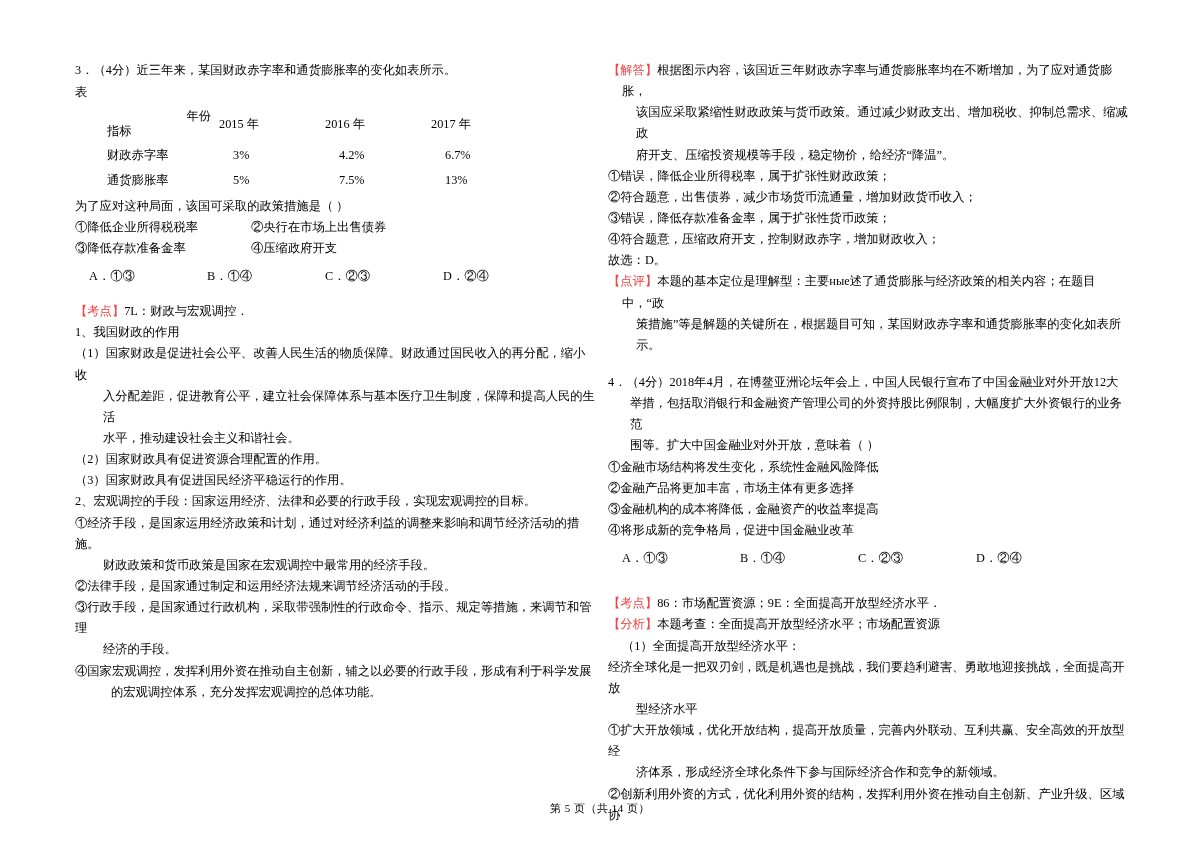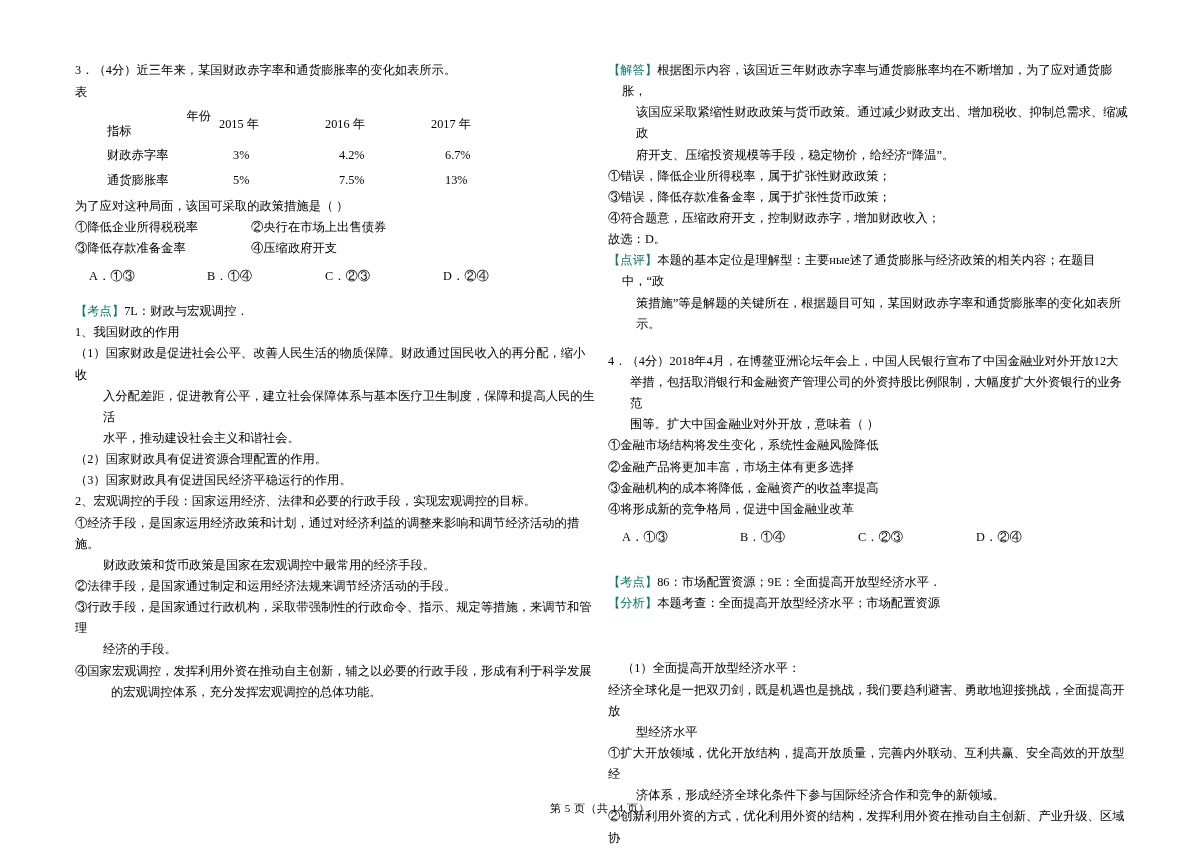--- a/index.html
+++ b/index.html
@@ -23,40 +23,40 @@
     font-size:12.3px;
     line-height:1.72;
   }
   .col-left{left:75px;}
   .col-right{left:608px;}
 
   p{margin:0;}
   .q-head{margin-bottom:0;}
   .hang{padding-left:22px;text-indent:-22px;}
   .hang2{padding-left:14px;text-indent:-14px;}
-  .pl14{padding-left:14px;margin-top:44px;}
+  .pl14{padding-left:14px;}
   .pl22{padding-left:22px;}
   .pl28{padding-left:28px;}
   .pl36{padding-left:36px;}
 
   .tbl-label{margin-top:1px;}
   .table-wrap{margin:2px 0 2px 0;padding-left:28px;}
   table{border-collapse:collapse;font-size:12.3px;}
   table td{padding:2px 4px;white-space:nowrap;}
   .cell-head{width:104px;}
   .cell-y{width:84px;text-align:left;}
   .cell-v{width:84px;text-align:left;padding-left:18px;}
   .hdr-cell{position:relative;height:34px;width:104px;}
   .hdr-cell .a{position:absolute;right:4px;top:1px;}
   .hdr-cell .b{position:absolute;left:4px;bottom:1px;}
 
   .opts{display:flex;margin-top:7px;padding-left:14px;}
   .opts span{display:inline-block;}
   .opt{width:118px;}
-  .tag{color:#0f766e;}
+  .tag{color:#ef4444;}
   .sec{margin-top:24px;}
   .sec-first{margin-top:14px;}
   .q4{margin-top:16px;}
 
   .footer{
     position:absolute;
     left:0;right:0;
     bottom:32px;
     text-align:center;
     font-size:11px;
@@ -136,20 +136,21 @@
     <p>④国家宏观调控，发挥利用外资在推动自主创新，辅之以必要的行政手段，形成有利于科学发展</p>
     <p class="pl36">的宏观调控体系，充分发挥宏观调控的总体功能。</p>
   </div>
 
   <div class="col col-right">
 
     <p class="hang2"><span class="tag">【解答】</span><span>根据图示内容，该国近三年财政赤字率与通货膨胀率均在不断增加，为了应对通货膨胀，</span></p>
     <p class="pl28">该国应采取紧缩性财政政策与货币政策。通过减少财政支出、增加税收、抑制总需求、缩减政</p>
     <p class="pl28">府开支、压缩投资规模等手段，稳定物价，给经济“降温”。</p>
     <p>①错误，降低企业所得税率，属于扩张性财政政策；</p>
+    <p>②符合题意，出售债券，减少市场货币流通量，增加财政货币收入；</p>
     <p>③错误，降低存款准备金率，属于扩张性货币政策；</p>
     <p>④符合题意，压缩政府开支，控制财政赤字，增加财政收入；</p>
     <p>故选：D。</p>
 
     <p class="hang2"><span class="tag">【点评】</span><span>本题的基本定位是理解型：主要ные述了通货膨胀与经济政策的相关内容；在题目中，“政</span></p>
     <p class="pl28">策措施”等是解题的关键所在，根据题目可知，某国财政赤字率和通货膨胀率的变化如表所示。</p>
 
     <div class="q4">
       <p>4．（4分）2018年4月，在博鳌亚洲论坛年会上，中国人民银行宣布了中国金融业对外开放12大</p>
       <p class="pl22">举措，包括取消银行和金融资产管理公司的外资持股比例限制，大幅度扩大外资银行的业务范</p>

